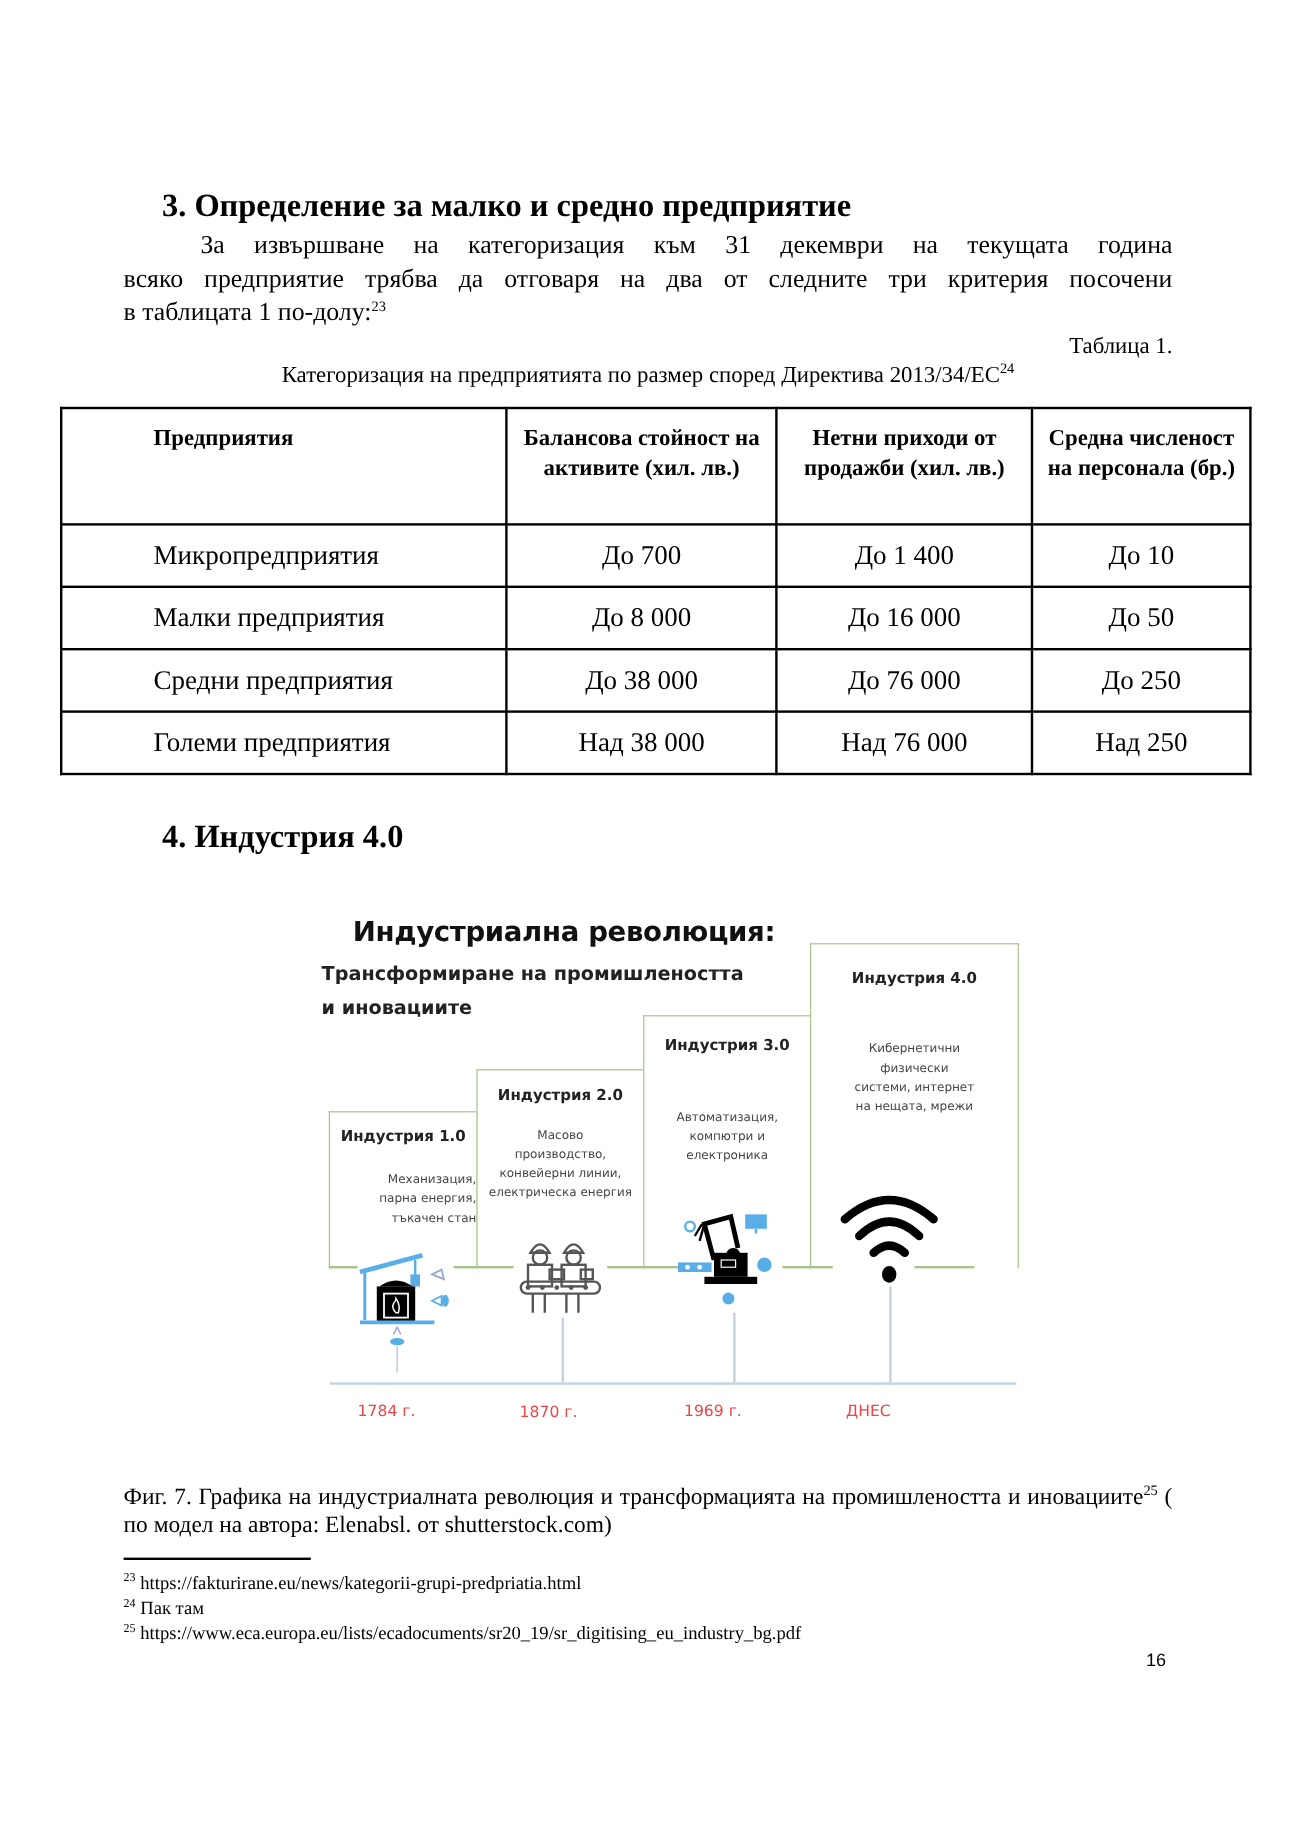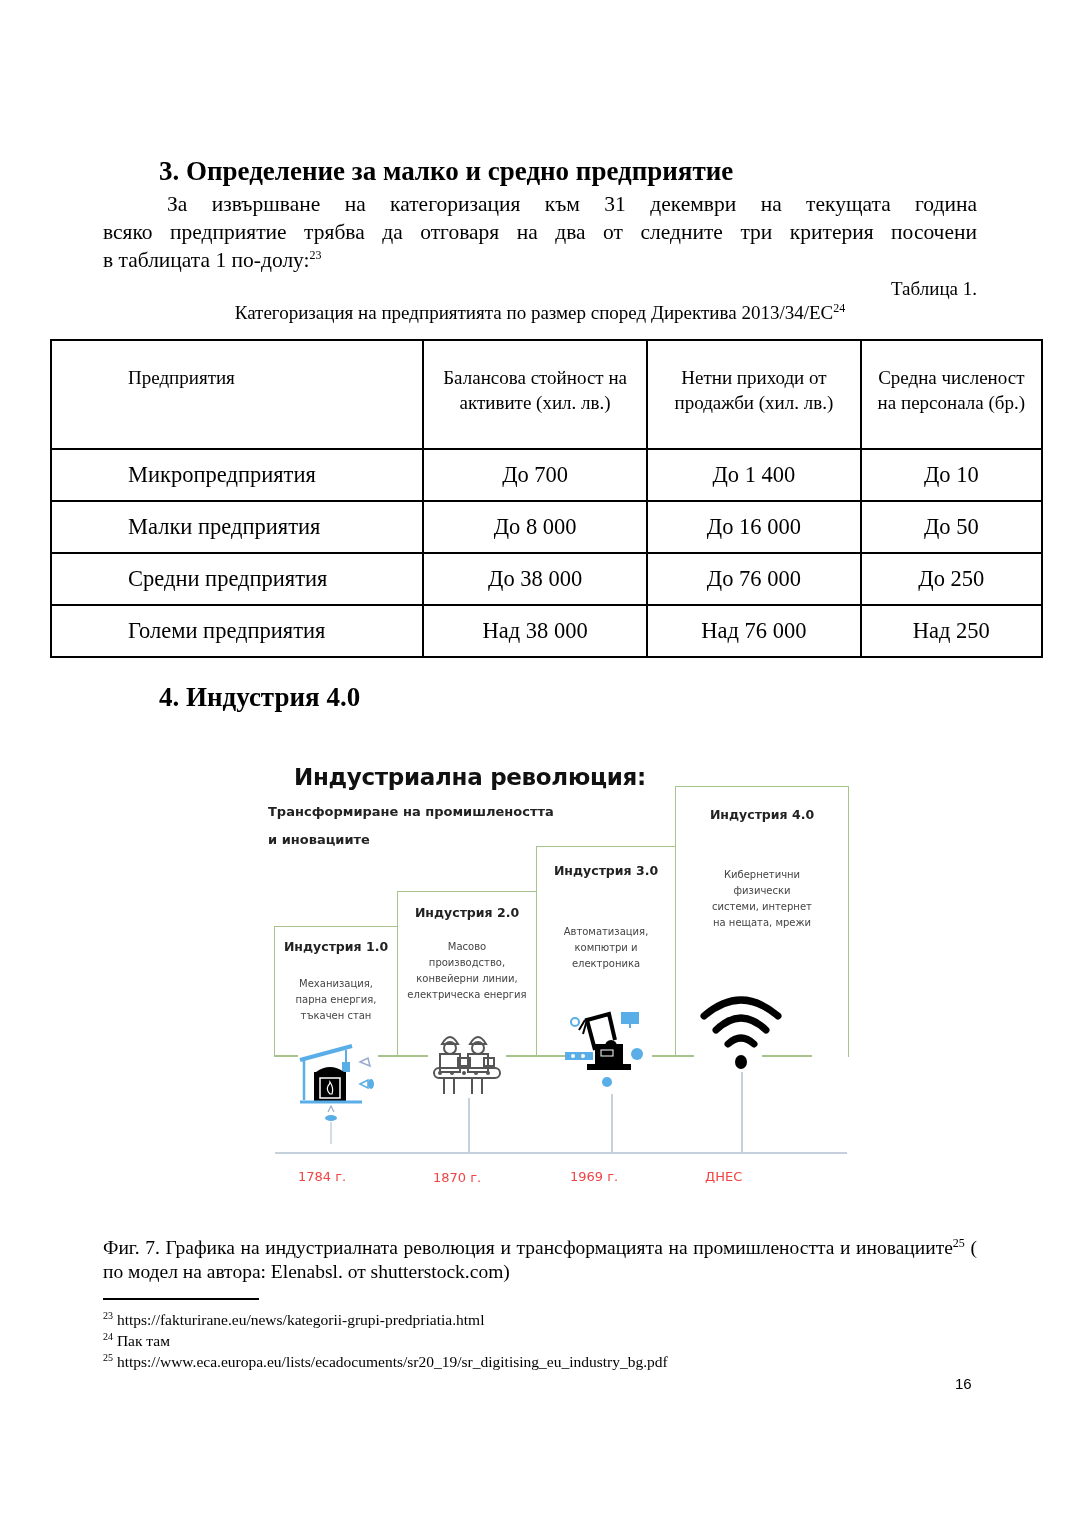--- a/index.html
+++ b/index.html
@@ -1,37 +1,37 @@
 <!DOCTYPE html>
 <html><head>
 <meta charset="utf-8">
 <style>
   html, body { margin: 0; padding: 0; background: #ffffff; }
   body { width: 1080px; height: 1527px; position: relative; overflow: hidden; color: #000; font-family: "Liberation Serif", serif; }
   .abs { position: absolute; }
-  .h2 { font-weight: bold; font-size: 27px; margin-left: 24px; }
+  .h2 { font-weight: bold; font-size: 27px; }
   .para { font-size: 21.5px; line-height: 28px; text-align: justify; }
   sup { font-size: 12px; vertical-align: super; line-height: 0; }
   .caption-right { font-size: 19px; }
   .caption-center { font-size: 19px; }
 
   table.cat { position: absolute; left: 50px; top: 339px; width: 993px; border-collapse: collapse; font-family: "Liberation Serif", serif; }
   table.cat td, table.cat th { border: 2px solid #000; }
-  table.cat th { font-weight: normal; font-size: 19px; line-height: 25px; vertical-align: top; padding: 24px 10px 8px 10px; height: 75px; }
+  table.cat th { font-weight: bold; font-size: 19px; line-height: 25px; vertical-align: top; padding: 12px 10px 8px 10px; height: 75px; }
   table.cat td { font-size: 22.5px; height: 50px; padding: 0 10px; }
   .c0 { width: 300px; text-align: left; padding-left: 76px !important; }
   .c1 { width: 222px; text-align: center; }
   .c2 { width: 210px; text-align: center; border-radius: 20px; }
   .c3 { width: 172px; text-align: center; }
   th.c0 { padding-left: 76px !important; }
 
   
   .info { position: absolute; left: 260px; top: 760px; width: 600px; height: 440px; font-family: "DejaVu Sans", sans-serif; }
   .info-title { position: absolute; left: 8px; top: 4px; font-size: 23px; font-weight: bold; color: #111; letter-spacing: -0.3px; margin-left: 26px; }
-  .info-sub { position: absolute; left: 8px; top: 38px; font-size: 13px; font-weight: bold; color: #222; line-height: 28px; width: 400px; }
+  .info-sub { position: absolute; left: 8px; top: 38px; font-size: 16px; font-weight: bold; color: #222; line-height: 28px; width: 400px; }
   .box { position: absolute; border: 1.6px solid #a8c48c; border-bottom: none; background: #fff; }
   .box-title { position: absolute; left: 0; width: 100%; text-align: center; font-size: 12.5px; font-weight: bold; color: #222; }
   .box-desc { position: absolute; left: 0; width: 100%; text-align: center; font-size: 10px; line-height: 16px; color: #444; }
   .baseline-green { position: absolute; height: 1.6px; background: #a8c48c; }
   .timeline { position: absolute; left: 15px; top: 392px; width: 572px; height: 2px; background: #c5d2de; }
   .tick { position: absolute; width: 1.5px; background: #c5d2de; }
   .year { position: absolute; font-size: 13px; color: #ef4444; text-align: left; width: 80px; }
 
   .fig-caption { position: absolute; left: 103px; top: 1236px; width: 874px; font-size: 19.5px; line-height: 24px; text-align: justify; }
   .fn-rule { position: absolute; left: 103px; top: 1298px; width: 156px; height: 1.5px; background: #000; }
@@ -94,21 +94,21 @@
 
 <div class="info">
   <div class="info-title">Индустриална революция:</div>
   <div class="info-sub">
     <div>Трансформиране на промишлеността</div>
     <div>и иновациите</div>
   </div>
 
   <div class="box" style="left:14px; top:166px; width:122px; height:130px;">
     <div class="box-title" style="top:12px;">Индустрия 1.0</div>
-    <div class="box-desc" style="top:49px;">
+    <div class="box-desc" style="top:49px;text-align:right;">
       <div>Механизация,</div>
       <div>парна енергия,</div>
       <div>тъкачен стан</div>
     </div>
   </div>
   <div class="box" style="left:137px; top:131px; width:138px; height:165px;">
     <div class="box-title" style="top:13px;">Индустрия 2.0</div>
     <div class="box-desc" style="top:47px;">
       <div>Масово</div>
       <div>производство,</div>

